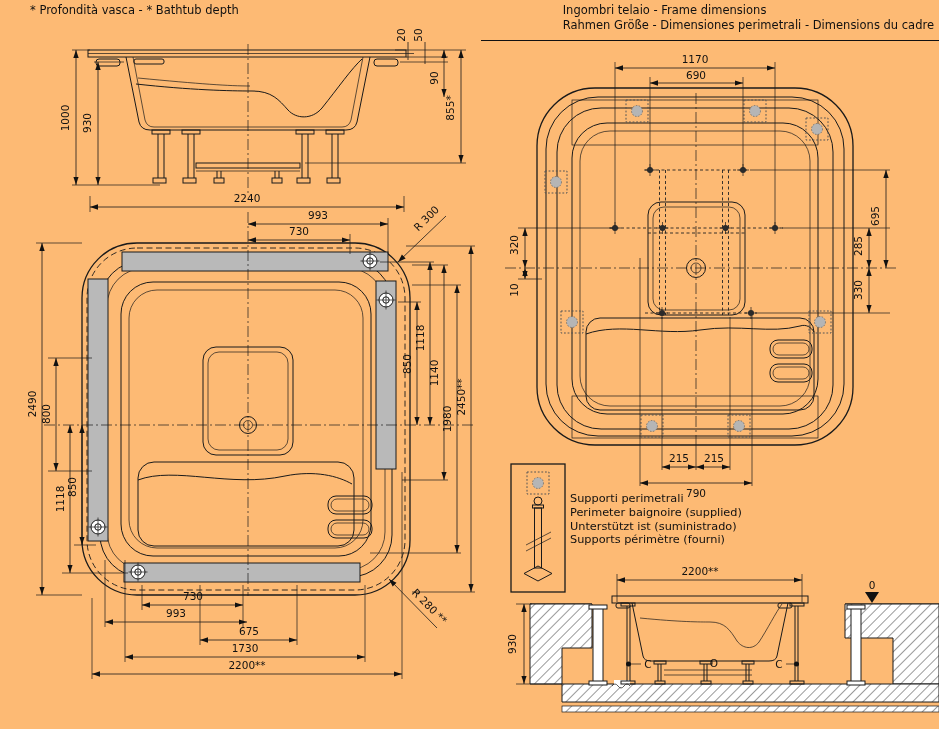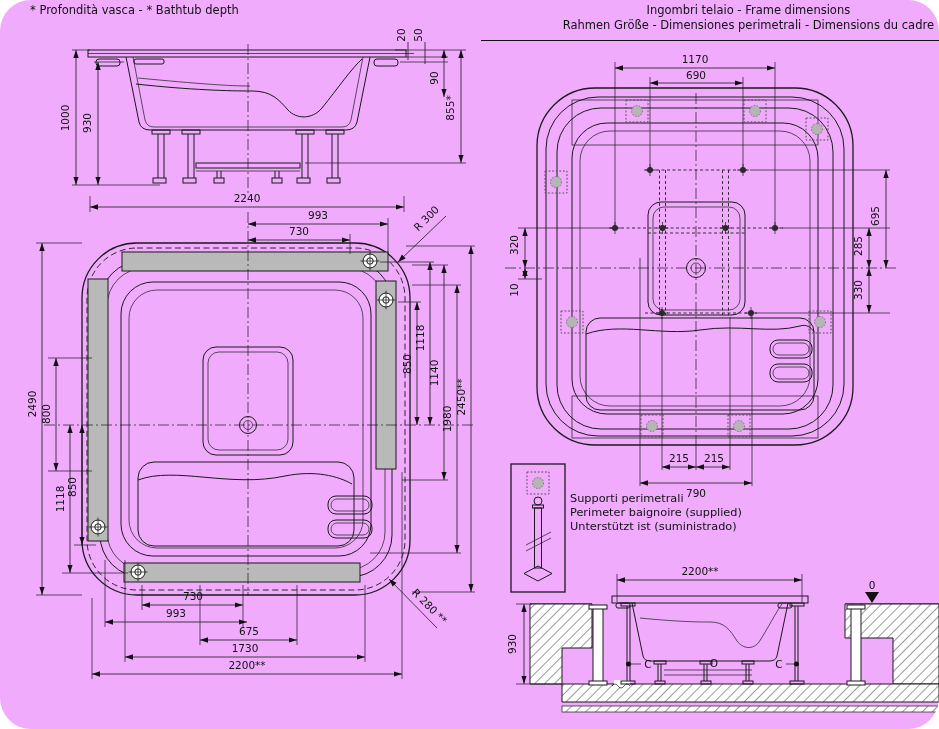--- a/index.html
+++ b/index.html
@@ -1,19 +1,19 @@
 <!DOCTYPE html>
 <html><head>
 <meta charset="utf-8">
 <style>
   html,body{margin:0;padding:0;background:#fff;}
-  .canvas{position:relative;width:939px;height:729px;background:#f0abfc;overflow:hidden;
-          font-family:"DejaVu Sans","Liberation Sans",sans-serif;color:#111;border-radius:31px;}
+  .canvas{position:relative;width:939px;height:729px;background:#fdba74;overflow:hidden;
+          font-family:"DejaVu Sans","Liberation Sans",sans-serif;color:#111;}
   .txt{position:absolute;font-size:11.5px;line-height:15px;color:#111;}
-  .txt.tr{text-align:center;}
+  .txt.tr{text-align:left;}
   .legendtxt{position:absolute;font-size:11.3px;line-height:13.8px;color:#111;}
   .hr{position:absolute;height:0;border-top:1.6px solid #111;}
   svg{position:absolute;left:0;top:0;}
   svg text{font-family:"DejaVu Sans","Liberation Sans",sans-serif;font-size:10.5px;fill:#111;}
   .ln{fill:none;stroke:#1a1a1a;stroke-width:1;}
   .ln2{fill:none;stroke:#1a1a1a;stroke-width:1.3;}
   .thin{fill:none;stroke:#1a1a1a;stroke-width:0.7;}
   .dim{fill:none;stroke:#1a1a1a;stroke-width:0.8;}
   .cl{fill:none;stroke:#1a1a1a;stroke-width:0.7;stroke-dasharray:11 3 2 3;}
   .dash{fill:none;stroke:#1a1a1a;stroke-width:0.9;stroke-dasharray:6 3.5;}
@@ -37,20 +37,21 @@
     <div>Ingombri telaio - Frame dimensions</div>
     <div>Rahmen Größe - Dimensiones perimetrali - Dimensions du cadre</div>
   </div>
   <div class="hr" style="left:481px;top:40px;width:458px;"></div>
 
 
   <div class="legendtxt" style="left:570px;top:492px;">
     <div>Supporti perimetrali</div>
     <div>Perimeter baignoire (supplied)</div>
     <div>Unterstützt ist (suministrado)</div>
+    <div>Supports  périmètre (fourni)</div>
   </div>
 
   <svg width="939" height="729" viewBox="0 0 939 729">
     <defs>
       <marker id="ae" markerWidth="10" markerHeight="8" refX="8.5" refY="3.5" orient="auto" markerUnits="userSpaceOnUse">
         <path d="M0 0.8 L8.5 3.5 L0 6.2 Z" fill="#111"></path>
       </marker>
       <marker id="as" markerWidth="10" markerHeight="8" refX="0.5" refY="3.5" orient="auto" markerUnits="userSpaceOnUse">
         <path d="M8.5 0.8 L0.5 3.5 L8.5 6.2 Z" fill="#111"></path>
       </marker>

